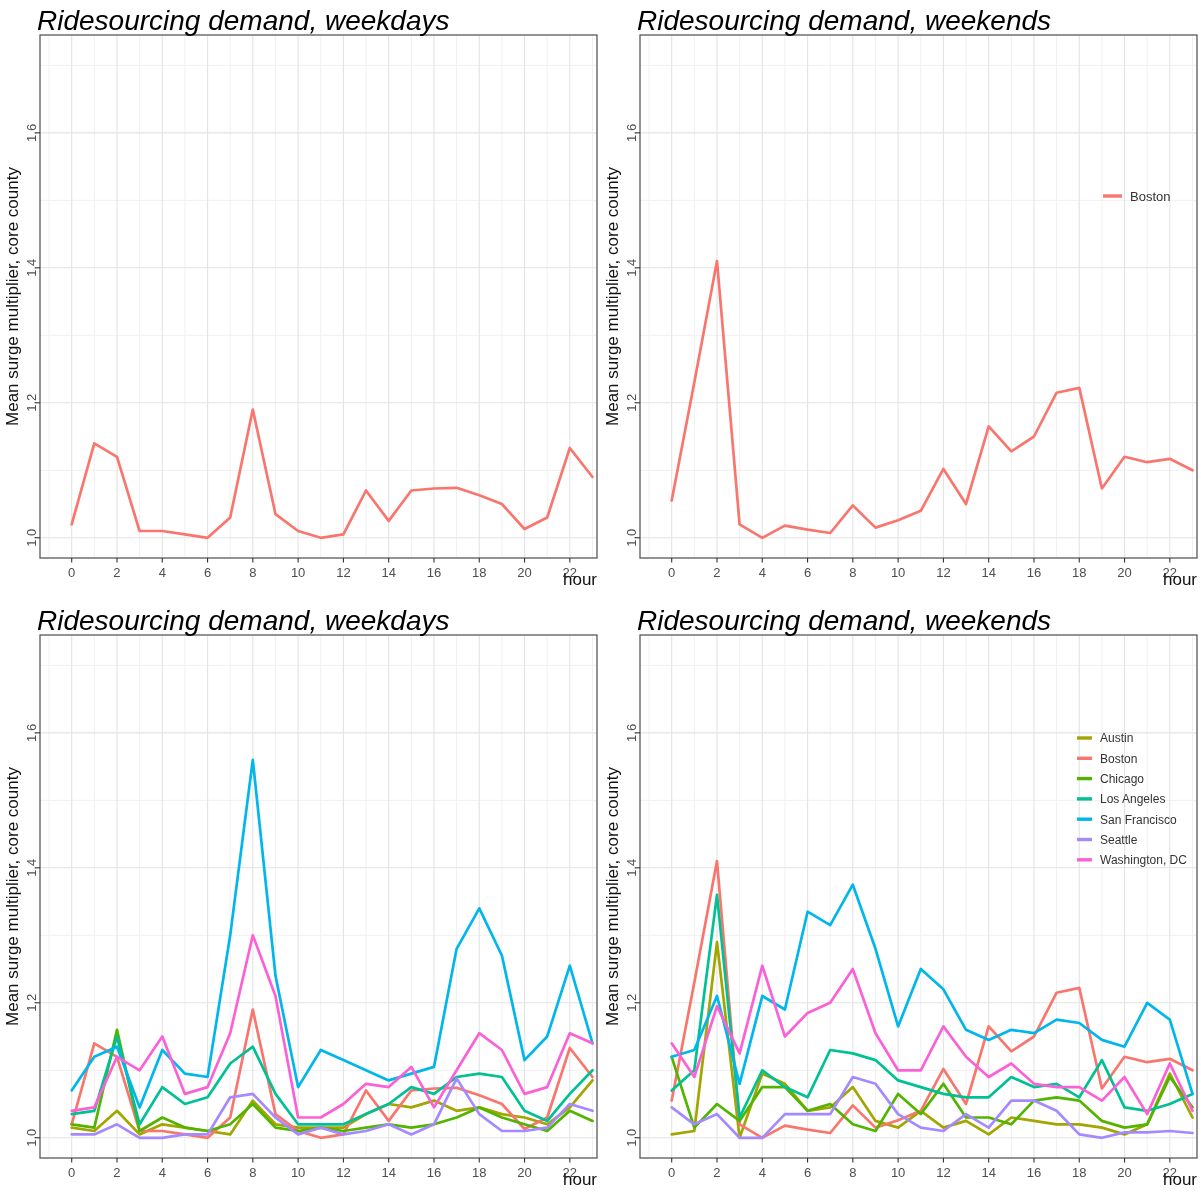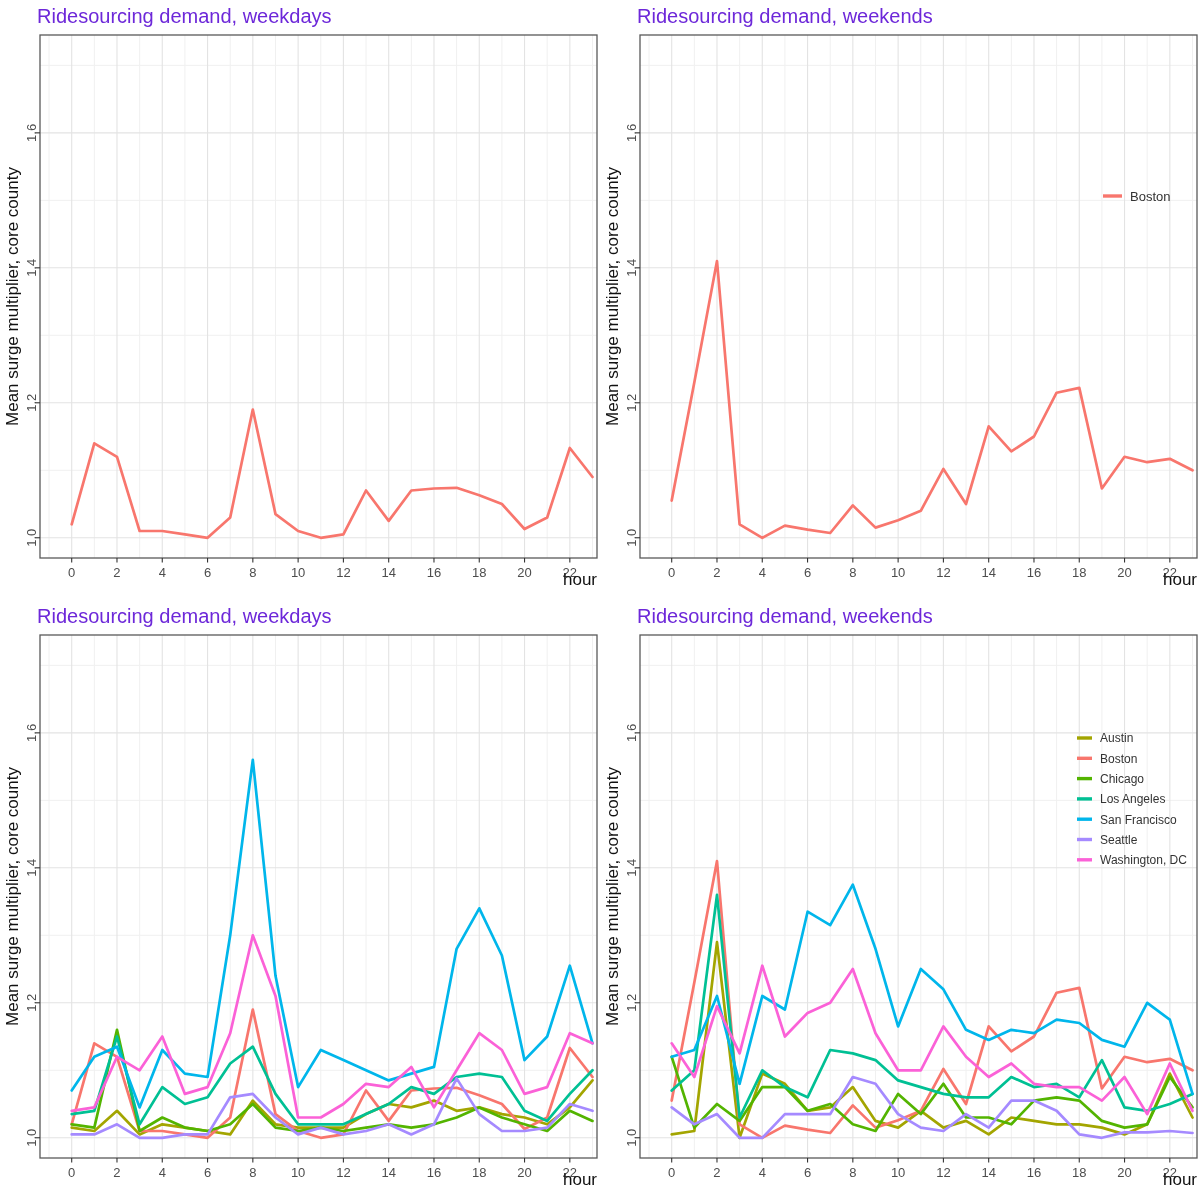--- a/index.html
+++ b/index.html
@@ -3,21 +3,21 @@
 <meta charset="utf-8">
 <style>
   html,body { margin:0; padding:0; background:#ffffff; }
   body { width:1201px; height:1201px; font-family:"Liberation Sans", sans-serif; }
   #board { position:relative; width:1201px; height:1201px; background:#fff; }
   .cell { position:absolute; width:600px; height:600px; }
   #cell0 { left:0; top:0; }
   #cell1 { left:600px; top:0; }
   #cell2 { left:0; top:600px; }
   #cell3 { left:600px; top:600px; }
-  .chart-title { position:absolute; left:37px; top:5px; font-size:20px; color:#6d28d9; white-space:nowrap; }
+  .chart-title { position:absolute; left:37px; top:5px; font-size:28px; color:#000000; white-space:nowrap;font-style:italic; }
   .xlab { position:absolute; left:40px; top:570px; width:557px; text-align:right; font-size:17px; color:#111; }
   .ylab { position:absolute; left:3px; top:558px; width:523px; height:22px; transform-origin:0 0; transform:rotate(-90deg); text-align:center; font-size:17px; color:#111; white-space:nowrap; }
   svg.plot { position:absolute; left:0; top:0; }
 </style>
 </head>
 <body>
 
 <div id="board">
 
   <div class="cell" id="cell0">

